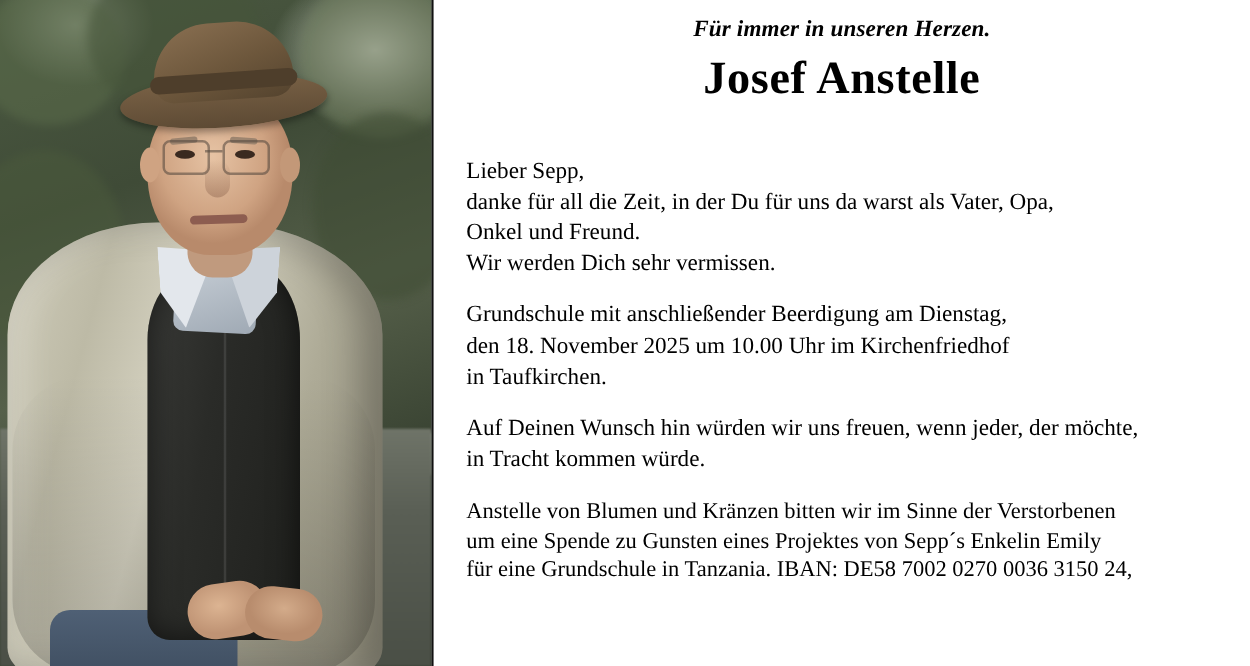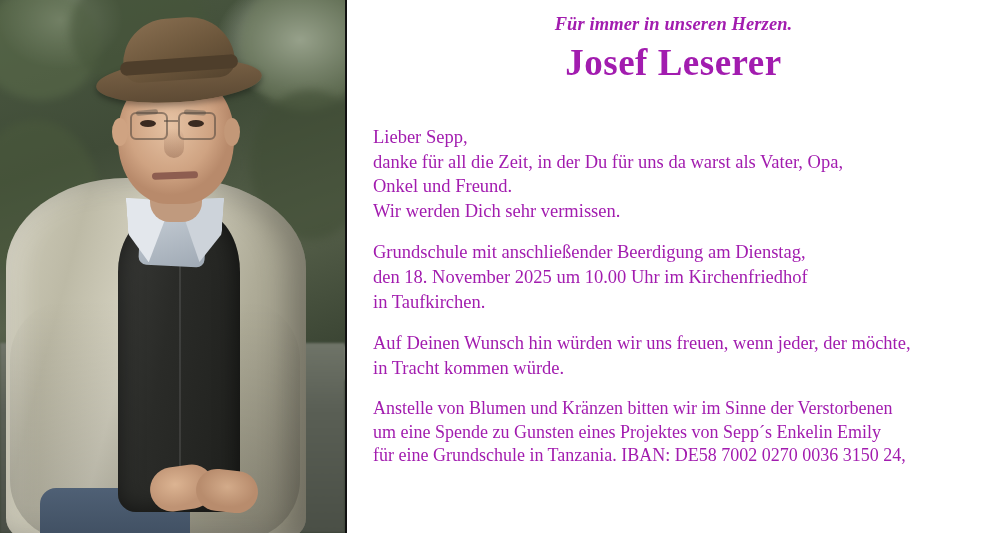--- a/index.html
+++ b/index.html
@@ -242,21 +242,21 @@
     height: 533px;
   }
   
   .text-col {
     position: relative;
     flex: 1 1 auto;
     height: 533px;
     background: #ffffff;
     padding: 14px 24px 10px 24px;
     box-sizing: border-box;
-    color: #a21caf;
+    color: #000000;
   }
   .motto {
     text-align: center;
     font-style: italic;
     font-weight: bold;
     font-size: 18.5px;
     letter-spacing: .1px;
     margin: 0 0 6px 0;
   }
   .name {
@@ -327,21 +327,21 @@
       <div class="hand-r"></div>
     </div>
   </div>
 
   <div class="divider"></div>
 
   <div class="text-col">
 
     <div class="motto">Für immer in unseren Herzen.</div>
 
-    <div class="name">Josef Leserer</div>
+    <div class="name">Josef Anstelle</div>
 
 
     <div class="body-text">
 
       <div class="para">
         <span class="line">Lieber Sepp,</span>
         <span class="line">danke für all die Zeit, in der Du für uns da warst als Vater, Opa,</span>
         <span class="line">Onkel und Freund.</span>
         <span class="line">Wir werden Dich sehr vermissen.</span>
       </div>

